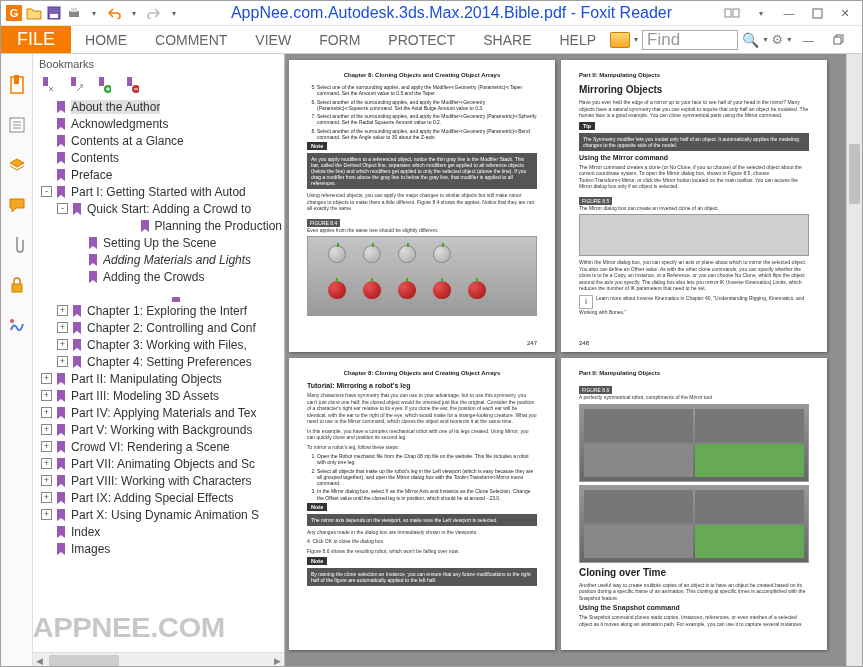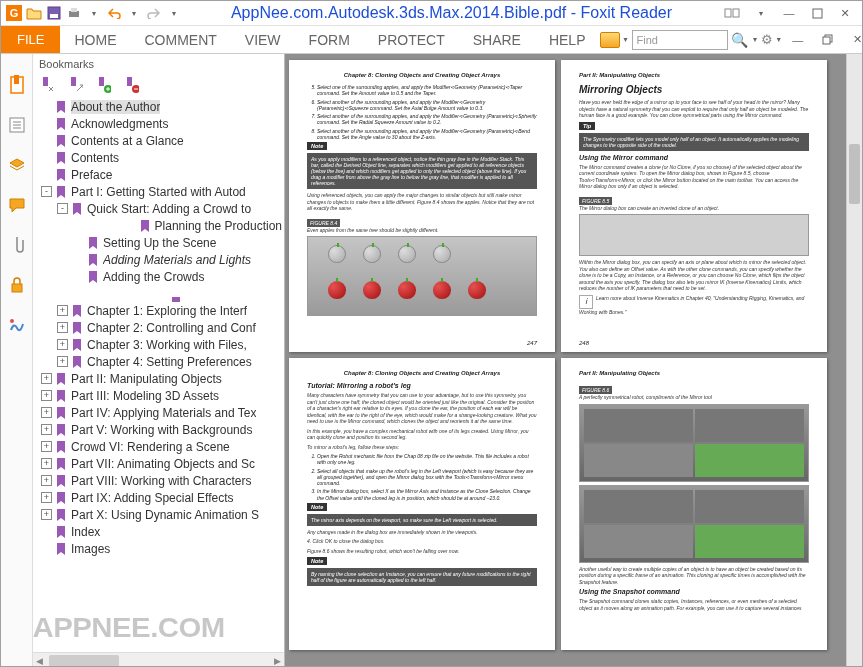--- a/index.html
+++ b/index.html
@@ -8,25 +8,25 @@
 
 .titlebar { height: 25px; background: #fff; display: flex; align-items: center; padding: 0 4px; border-bottom: 1px solid #e0e0e0; }
 .tb-left { display: flex; gap: 2px; align-items: center; }
 .tb-icon { width: 18px; height: 18px; display: flex; align-items: center; justify-content: center; font-size: 13px; }
 .tb-title { flex: 1; text-align: center; font-size: 16px; color: #1d4ed8; }
 .tb-right { display: flex; gap: 2px; align-items: center; }
 .tb-winbtn { width: 26px; height: 18px; display: flex; align-items: center; justify-content: center; font-size: 11px; color: #666; }
 
 
 .ribbon { height: 28px; display: flex; align-items: stretch; border-bottom: 1px solid #ccc; background: #fff; }
-.file-tab { background: #f57c00; color: #fff; padding: 0 16px; display: flex; align-items: center; font-size: 13px; font-weight: 500; }
+.file-tab { background: #f57c00; color: #fff; padding: 0 16px; display: flex; align-items: center; font-size: 18px; font-weight: 500; }
 .rtab { padding: 0 14px; display: flex; align-items: center; font-size: 14px; color: #666; cursor: pointer; }
 .ribbon-right { margin-left: auto; display: flex; align-items: center; padding-right: 6px; gap: 4px; }
 .folder-icon { width: 20px; height: 16px; background: linear-gradient(#ffd97a,#f5a623); border: 1px solid #d08000; border-radius: 2px; }
-.search-box { width: 96px; height: 20px; border: 1px solid #aaa; font-size: 11px; padding: 0 4px; color: #999; background: #fff; display:flex; align-items:center;}
+.search-box { width: 96px; height: 20px; border: 1px solid #aaa; font-size: 17px; padding: 0 4px; color: #999; background: #fff; display:flex; align-items:center;}
 .arrow-dn { font-size: 8px; color: #666; }
 
 
 .appbody { display: flex; height: calc(667px - 25px - 28px); }
 
 
 .leftstrip { width: 32px; background: #fafafa; border-right: 1px solid #ddd; display: flex; flex-direction: column; align-items: center; padding-top: 20px; gap: 18px; }
 .ls-icon { width: 22px; height: 22px; display: flex; align-items: center; justify-content: center; }
 
 
@@ -39,21 +39,21 @@
 .bm-exp { width: 11px; height: 11px; border: 1px solid #888; display: flex; align-items: center; justify-content: center; font-size: 9px; line-height: 1; margin-right: 2px; background: #fff; color: #555; flex-shrink:0;}
 .bm-exp.empty { border: none; }
 .bm-ribbon { width: 14px; height: 14px; margin-right: 3px; flex-shrink:0; }
 .bm-label { overflow: hidden; text-overflow: clip; }
 .bm-item.selected .bm-label { background: #e0e0e0; }
 .watermark { position: absolute; left: 4px; bottom: 24px; font-size: 28px; font-weight: 900; color: rgba(0,0,0,0.22); font-family: Arial Black, sans-serif; letter-spacing: -0.5px; transform: scaleX(1.05); pointer-events: none;}
 .bm-scroll-h { position:absolute; bottom:0; left:0; right:0; height:16px; background:#efefef; border-top:1px solid #ddd; display:flex; align-items:center;}
 .bm-scroll-h .thumb{ height:12px; width:70px; background:#cdcdcd; margin-left:3px; border-radius:2px;}
 
 
-.pageview { flex: 1; background: #8f8f8f; overflow: hidden; display: flex; flex-wrap: wrap; padding: 6px 4px; gap: 6px; align-content: flex-start; position: relative; font-style: italic; }
+.pageview { flex: 1; background: #8f8f8f; overflow: hidden; display: flex; flex-wrap: wrap; padding: 6px 4px; gap: 6px; align-content: flex-start; position: relative; }
 .page { width: 266px; height: 292px; background: #fff; box-shadow: 1px 1px 3px rgba(0,0,0,0.4); padding: 12px 18px; font-size: 5.5px; color: #222; overflow: hidden; position: relative; }
 .page h4 { font-size: 6px; text-align: center; margin-bottom: 6px; font-weight: bold; }
 .page .big { font-size: 10px; font-weight: bold; margin: 4px 0; }
 .page .med { font-size: 7px; font-weight: bold; margin: 3px 0; }
 .page p { font-size: 5px; line-height: 1.3; margin-bottom: 3px; color: #333; }
 .page ol { margin-left: 10px; font-size: 5px; }
 .page ol li { margin-bottom: 2px; line-height:1.25;}
 .page .note { background: #555; color: #fff; padding: 3px 4px; font-size: 5px; margin: 3px 0; }
 .page .note-hdr { background: #333; color: #fff; padding: 1px 4px; font-size: 5.5px; font-weight: bold; display: inline-block; }
 .page .fig { border: 1px solid #999; margin: 3px 0; background: #b8b8b8; display: flex; align-items: center; justify-content: center; }
@@ -577,20 +577,21 @@
         </div>
       </div>
       <div class="fig robot" style="height:78px;">
         <div style="position:absolute;inset:4px;display:grid;grid-template:1fr 1fr/1fr 1fr;gap:2px;">
           <div style="background:#777;"></div>
             <div style="background:#777;"></div>
           <div style="background:#888;"></div>
             <div style="background:#6a5;"></div>
         </div>
       </div>
+      <div class="big">Cloning over Time</div>
       <p>Another useful way to create multiple copies of an object is to have an object be created based on its position during a specific frame of an animation. This cloning at specific times is accomplished with the Snapshot feature.</p>
       <div class="med">Using the Snapshot command</div>
       <p>The Snapshot command clones static copies, Instances, references, or even meshes of a selected object as it moves along an animation path. For example, you can use it to capture several instances</p>
     </div>
 
     <div class="vscroll">
         <div class="thumb"></div>
       </div>
   </div>
 </div>

